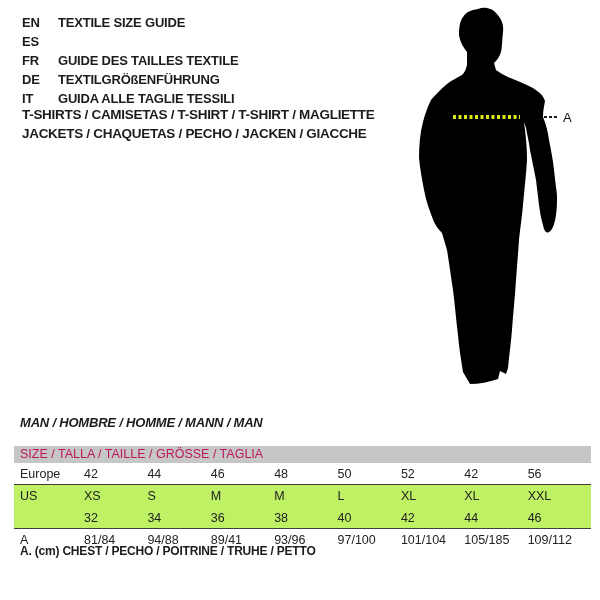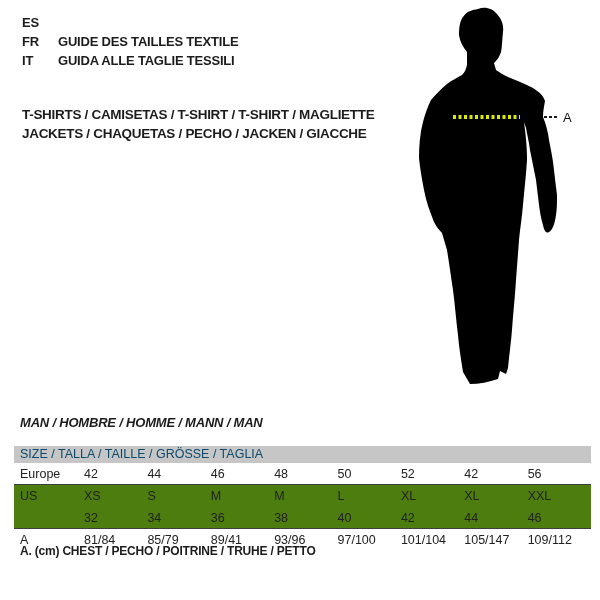--- a/index.html
+++ b/index.html
@@ -19,40 +19,48 @@
 
   
   #figure-wrap { left:405px; top:2px; width:195px; height:395px; }
 
   
   #section-heading { left:20px; top:415px; font-weight:700; font-size:13px; letter-spacing:-0.2px;font-style:italic; }
 
   
   #size-table { left:14px; top:446px; width:577px; font-size:12.5px; }
   #table-header { background:#c6c6c6; height:17px; line-height:17px;
-                  padding-left:6px; color:#0c4a6e; }
+                  padding-left:6px; color:#be185d; }
   .trow { display:flex; height:22px; align-items:center; color:#222; }
-  .trow.alt { background:#4d7c0f; }
+  .trow.alt { background:#bef264; }
   .trow.rule { border-bottom:1px solid #3f3f3f; }
   .trow .lbl { width:70px; padding-left:6px; }
   .trow .val { flex:1; text-align:left; }
 
   
   #footnote { left:20px; top:544px; font-weight:700; font-size:12px; letter-spacing:-0.2px; }
 </style>
 </head>
 <body>
 
 <div class="abs" id="lang-list">
     <div class="lang-row">
+      <span class="lang-code">EN</span>
+      <span>TEXTILE SIZE GUIDE</span>
+    </div>
+    <div class="lang-row">
       <span class="lang-code">ES</span>
     </div>
     <div class="lang-row">
       <span class="lang-code">FR</span>
       <span>GUIDE DES TAILLES TEXTILE</span>
+    </div>
+    <div class="lang-row">
+      <span class="lang-code">DE</span>
+      <span>TEXTILGRÖßENFÜHRUNG</span>
     </div>
     <div class="lang-row">
       <span class="lang-code">IT</span>
       <span>GUIDA ALLE TAGLIE TESSILI</span>
     </div>
   </div>
 
 <div class="abs" id="product-lines">
     <div class="product-line">T-SHIRTS / CAMISETAS / T-SHIRT / T-SHIRT / MAGLIETTE</div>
     <div class="product-line">JACKETS / CHAQUETAS / PECHO / JACKEN / GIACCHE</div>
@@ -116,24 +124,24 @@
         <span class="val">36</span>
         <span class="val">38</span>
         <span class="val">40</span>
         <span class="val">42</span>
         <span class="val">44</span>
         <span class="val">46</span>
       </div>
       <div class="trow">
         <span class="lbl">A</span>
         <span class="val">81/84</span>
-        <span class="val">85/79</span>
+        <span class="val">94/88</span>
         <span class="val">89/41</span>
         <span class="val">93/96</span>
         <span class="val">97/100</span>
         <span class="val">101/104</span>
-        <span class="val">105/147</span>
+        <span class="val">105/185</span>
         <span class="val">109/112</span>
       </div>
     </div>
 </div>
 
 <div class="abs" id="footnote">A. (cm) CHEST / PECHO / POITRINE / TRUHE / PETTO</div>
 
 </body></html>

